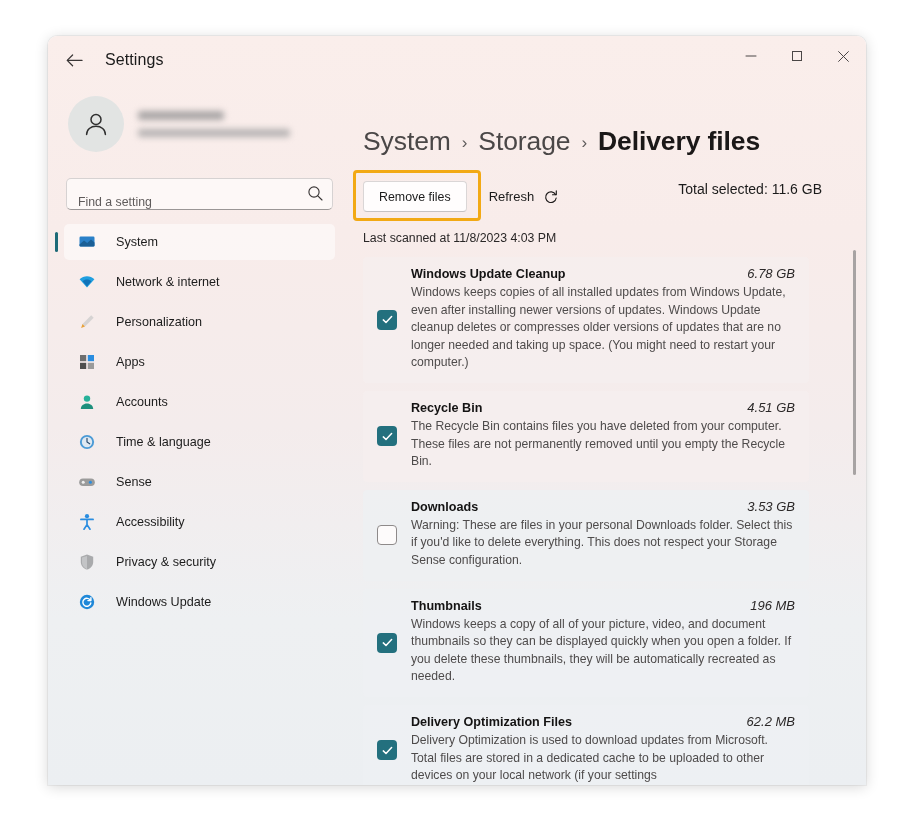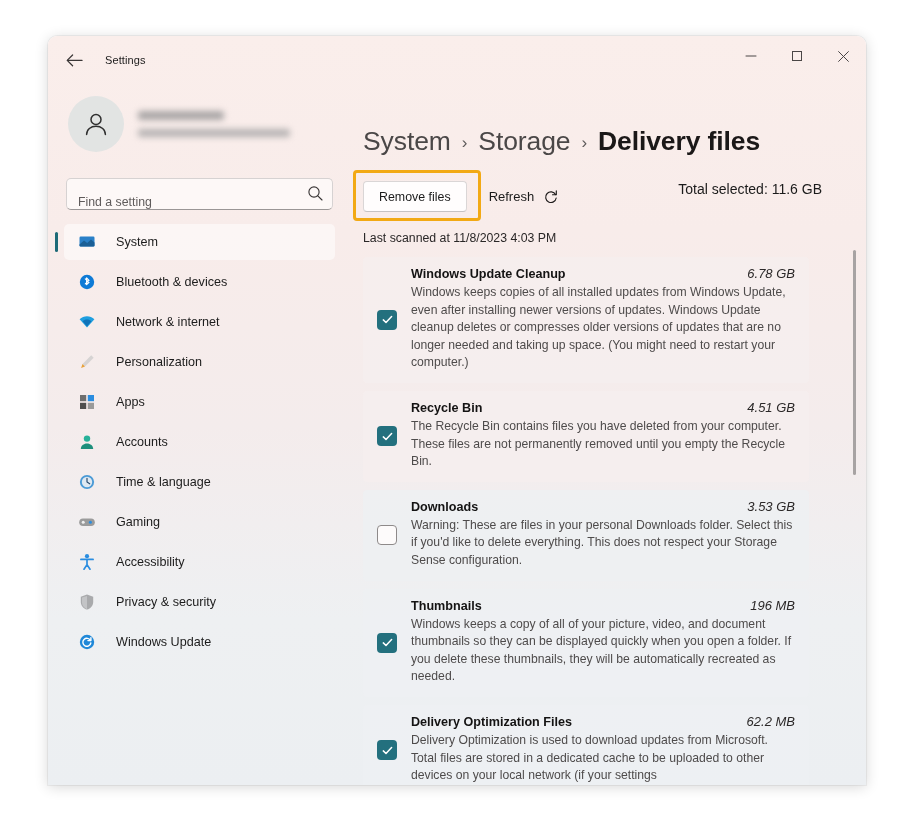--- a/index.html
+++ b/index.html
@@ -34,21 +34,21 @@
   }
   .back-btn {
     width: 34px; height: 30px;
     margin-left: 9px;
     display: flex; align-items: center; justify-content: center;
     border-radius: 4px;
   }
   .back-btn svg { display: block; }
   .app-title {
     margin-left: 14px;
-    font-size: 11px;
+    font-size: 16px;
     color: #1b1b1b;
     letter-spacing: .1px;
   }
   .caption-buttons {
     position: absolute;
     right: 0; top: 0;
     display: flex; height: 40px;
   }
   .cap-btn {
     width: 46px; height: 40px;
@@ -358,29 +358,20 @@
         <div class="nav-item selected">
           <span class="nav-ico">
             <svg width="18" height="18" viewBox="0 0 18 18">
               <rect x="1.5" y="3.5" width="15" height="10" rx="1.2" fill="#2a80c8"></rect>
               <path d="M1.5 11.5 6 7.4l3.2 2.7L13 6.4l3.5 3.1v2.8a1.2 1.2 0 0 1-1.2 1.2H2.7a1.2 1.2 0 0 1-1.2-1.2z" fill="#1b5f96"></path>
             </svg>
           </span>
           <span class="nav-label">System</span>
         </div>
 
-        <div class="nav-item">
-          <span class="nav-ico">
-            <svg width="18" height="18" viewBox="0 0 18 18">
-              <circle cx="9" cy="9" r="7.2" fill="#0e7ad6"></circle>
-              <path d="M7.3 5.8 11 9.3l-2.4 2.4V4.9l2.4 2.4-3.7 3.6" fill="none" stroke="#fff" stroke-width="1.15" stroke-linejoin="round" stroke-linecap="round"></path>
-            </svg>
-          </span>
-          <span class="nav-label">Bluetooth &amp; devices</span>
-        </div>
 
         <div class="nav-item">
           <span class="nav-ico">
             <svg width="18" height="18" viewBox="0 0 18 18">
               <path d="M1.6 6.2C3.7 4.3 6.3 3.3 9 3.3s5.3 1 7.4 2.9L9 14.6z" fill="#1f9fe0"></path>
               <path d="M4.6 8.2C5.9 7.1 7.4 6.5 9 6.5s3.1.6 4.4 1.7L9 13.6z" fill="#0f72b8"></path>
             </svg>
           </span>
           <span class="nav-label">Network &amp; internet</span>
         </div>
@@ -429,21 +420,21 @@
         </div>
 
         <div class="nav-item">
           <span class="nav-ico">
             <svg width="18" height="18" viewBox="0 0 18 18">
               <rect x="1.2" y="5.4" width="15.6" height="7.6" rx="3.8" fill="#9b9b9b"></rect>
               <circle cx="5.2" cy="9.2" r="1.5" fill="#efefef"></circle>
               <circle cx="12.4" cy="9.2" r="1.5" fill="#2a8de0"></circle>
             </svg>
           </span>
-          <span class="nav-label">Gaming</span>
+          <span class="nav-label">Sense</span>
         </div>
 
         <div class="nav-item">
           <span class="nav-ico">
             <svg width="18" height="18" viewBox="0 0 18 18">
               <circle cx="9" cy="3.2" r="2.1" fill="#2a8de0"></circle>
               <path d="M2.9 6.4h12.2M9 6.4v5.2M9 11.6l-3 4.6M9 11.6l3 4.6" fill="none" stroke="#2a8de0" stroke-width="1.7" stroke-linecap="round"></path>
             </svg>
           </span>
           <span class="nav-label">Accessibility</span>

